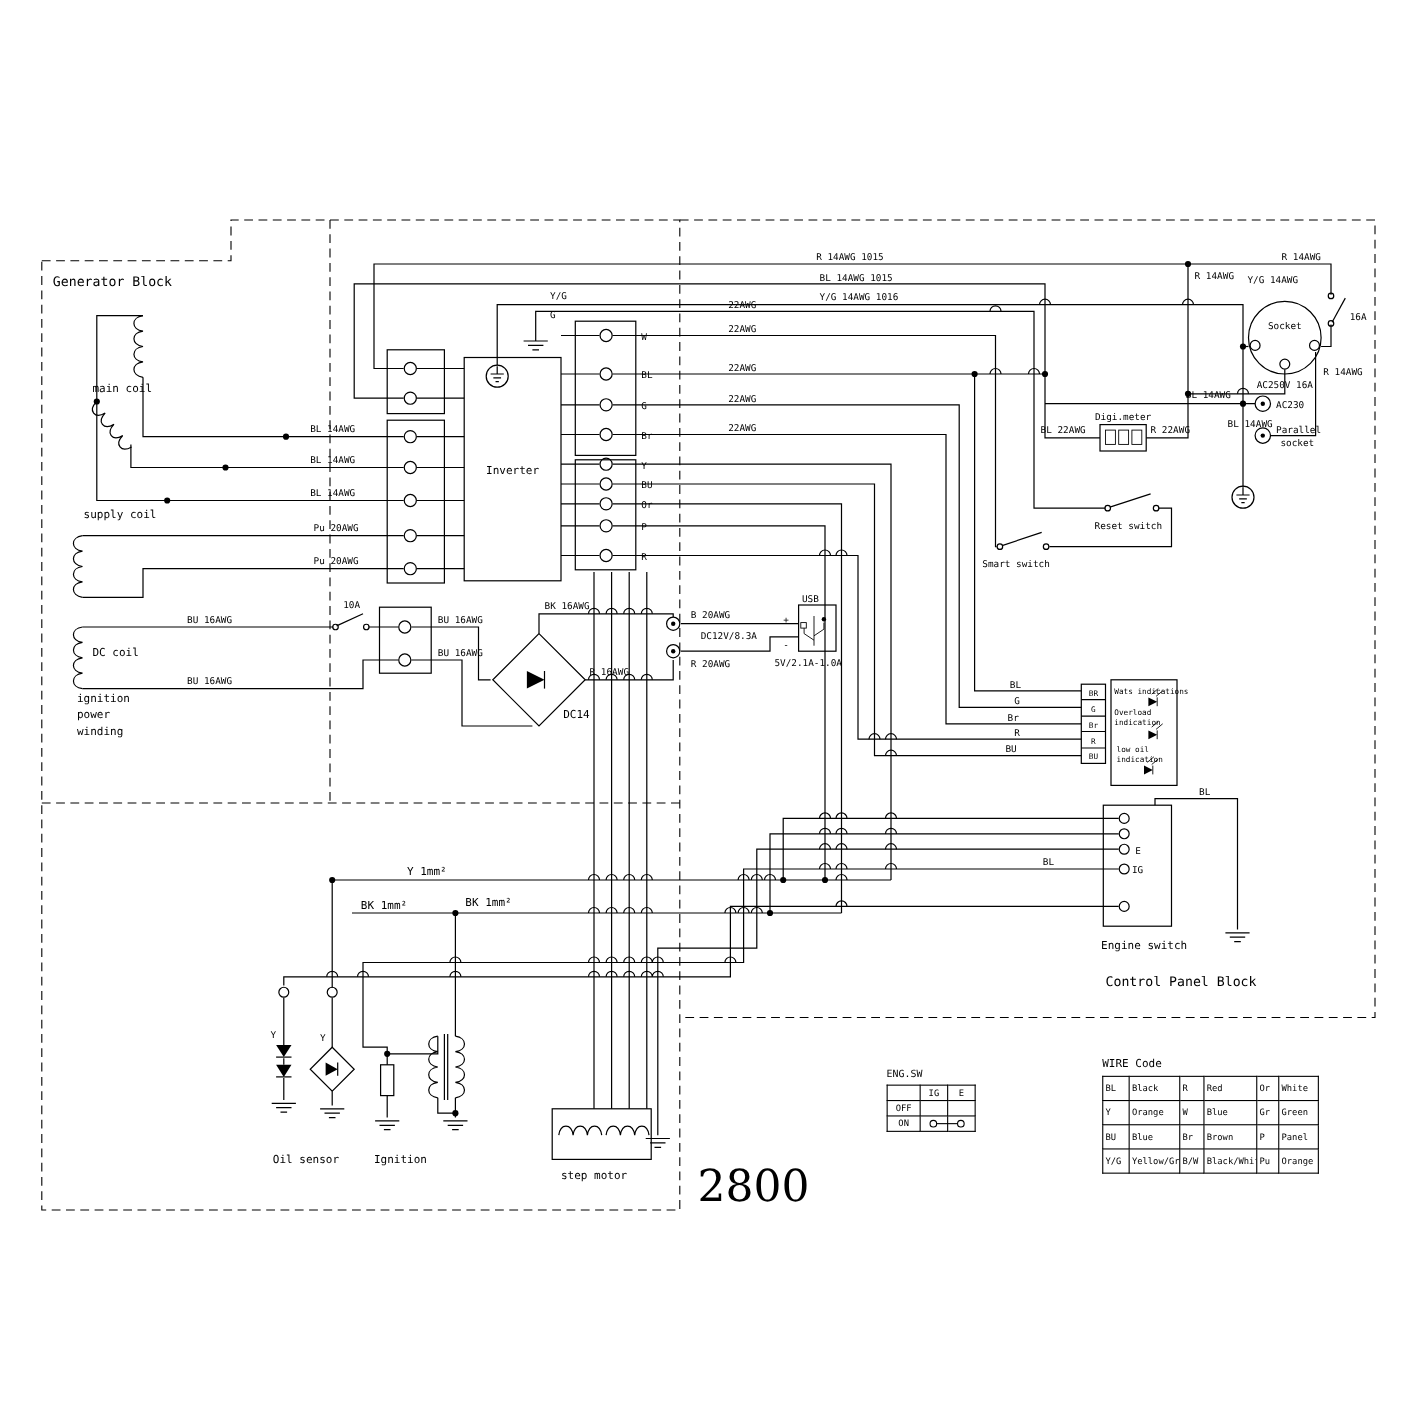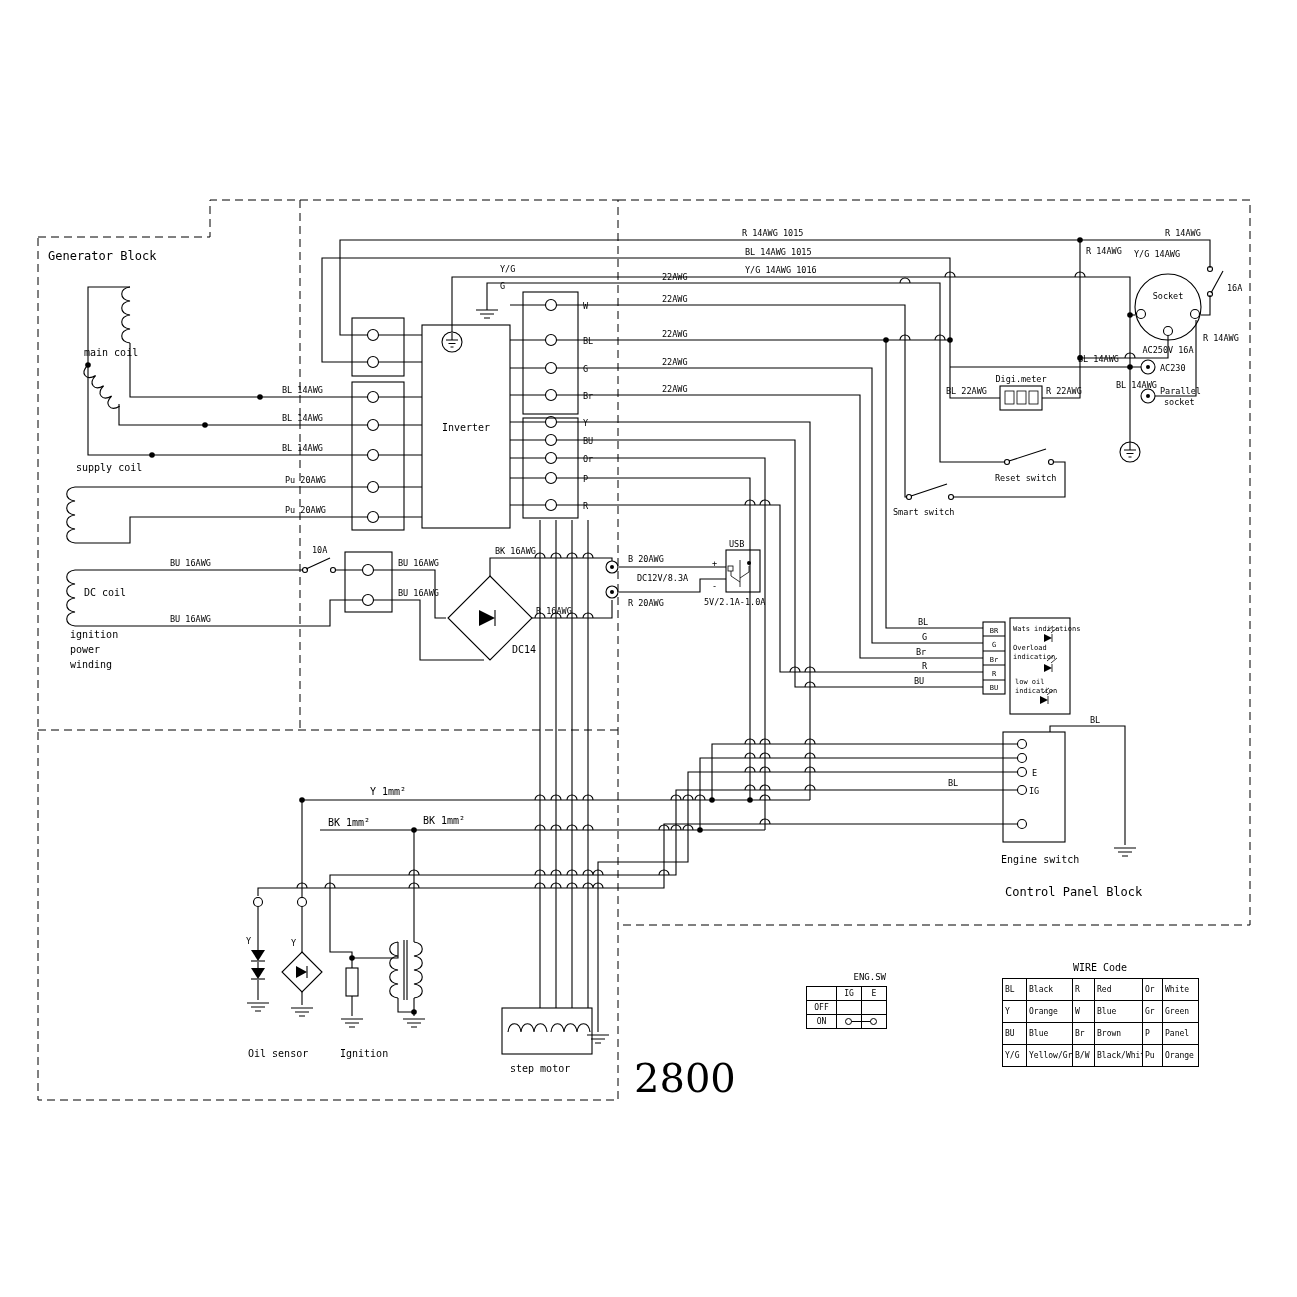--- a/index.html
+++ b/index.html
@@ -11,27 +11,27 @@
   .comp path,.comp circle,.comp rect,.comp polygon{fill:none;stroke:#000;stroke-width:1.1}
   .comp .fill{fill:#000;stroke:none}
   .comp .thin{stroke-width:.8}
   .dot{fill:#000;stroke:none}
   text{fill:#000;font-family:"DejaVu Sans Mono",monospace}
   .t{font-size:10px}.ts{font-size:8.5px}.t7{font-size:7px}.t12{font-size:12px}
   .big{font-family:"DejaVu Serif",serif;font-size:40px}
   .mid{text-anchor:middle}
   
   .engsw{position:absolute;left:806px;top:972px;width:80px}
-  .engsw .title{font-size:9px;text-align:right;height:14px}
+  .engsw .title{font-size:9px;text-align:left;height:14px}
   .engsw table{border-collapse:collapse;width:100%;table-layout:fixed}
   .engsw td{border:1px solid #000;height:13px;font-size:8px;text-align:center;padding:0}
   .engsw .sym-line{position:absolute;left:42px;top:49px;width:25px;border-top:1px solid #000}
   .engsw .cdot{position:absolute;width:5px;height:5px;border:1px solid #000;border-radius:50%;background:#fff;top:46px}
   .wirecode{position:absolute;left:1002px;top:962px;width:196px}
-  .wirecode .title{font-size:10px;text-align:center;height:16px}
+  .wirecode .title{font-size:10px;height:16px}
   .wirecode table{border-collapse:collapse;width:100%;table-layout:fixed}
   .wirecode td{border:1px solid #000;height:21px;font-size:8px;padding:0 2px;overflow:hidden;white-space:nowrap}
 </style>
 </head>
 <body>
 
 <div class="sheet">
 <svg width="1297" height="1297" viewBox="0 0 1297 1297">
 
   <g class="dash">

